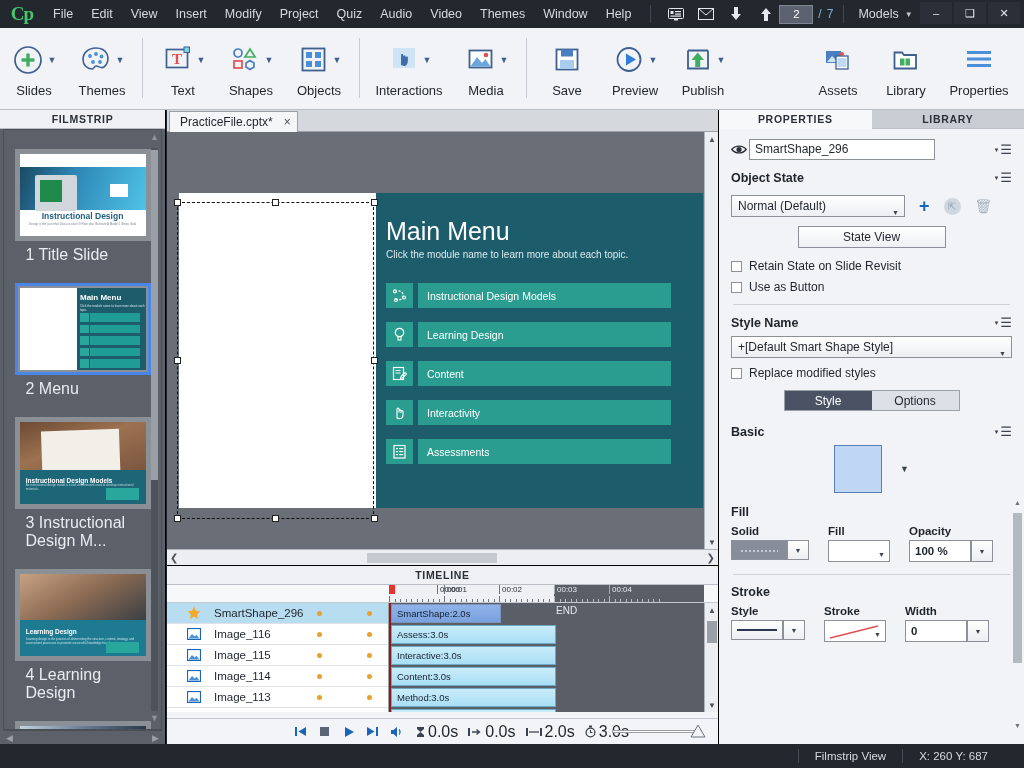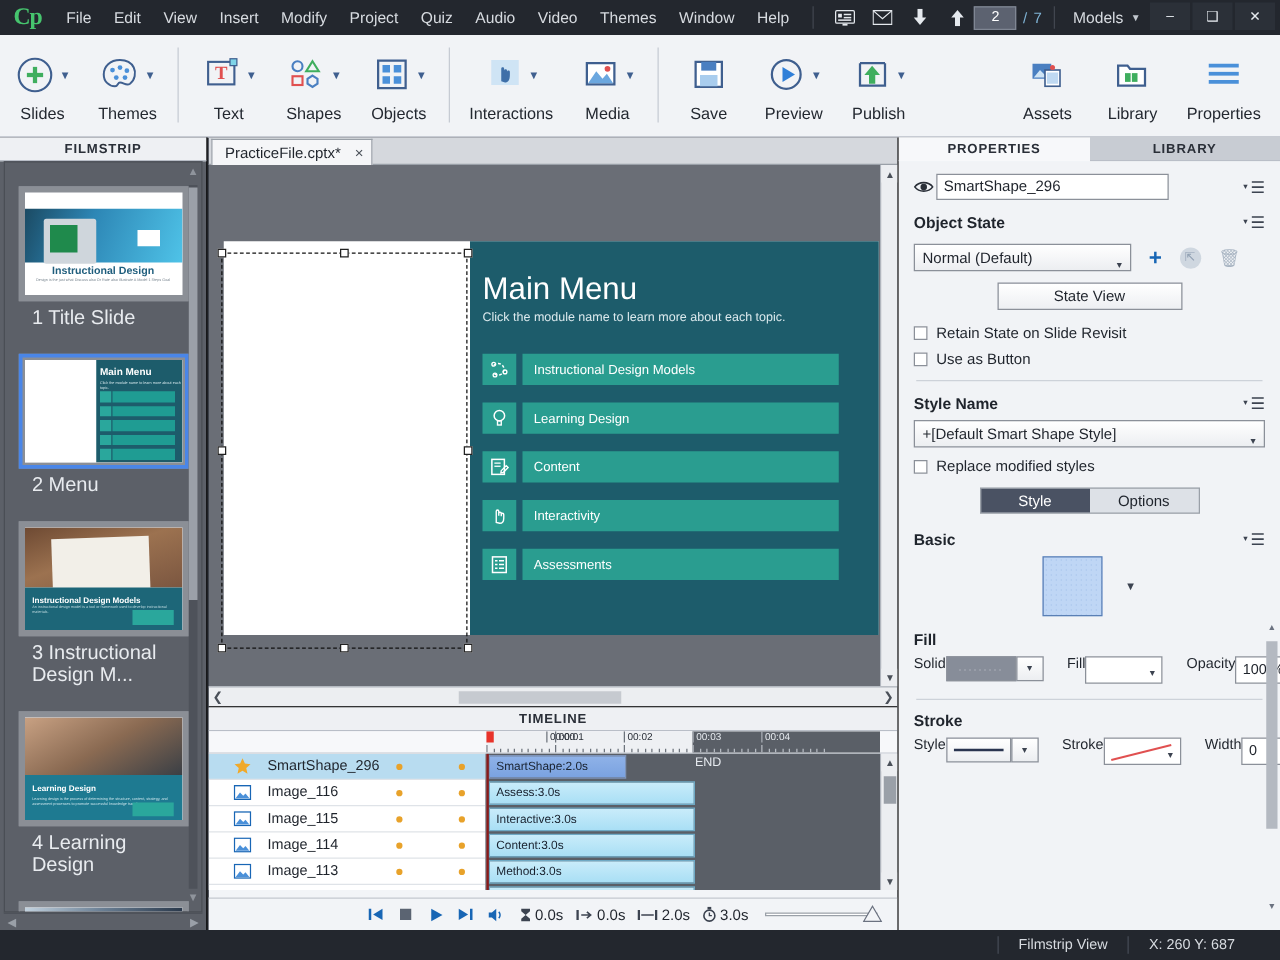--- a/index.html
+++ b/index.html
@@ -217,21 +217,21 @@
   .track.shape { background:linear-gradient(#8fb2e8,#7aa2e0); }
   .track.img { background:linear-gradient(#c9ecfa,#a9dff5); border-color:#6ea9c4; }
   .endlabel { position:absolute; left:167px; color:#e6eaef; font-size:10px; }
   .tl-vscroll { position:absolute; right:0; top:37px; width:14px; bottom:32px; background:#eceef1;
      border-left:1px solid #b0b5bd; }
   .tl-vthumb { position:absolute; left:2px; top:18px; width:10px; height:22px; background:#9aa0a8; }
   .tl-foot { position:absolute; left:0; bottom:0; width:551px; height:26px; background:#f2f4f7;
      border-top:1px solid #c3c8d0; display:flex; align-items:center; }
   .tp-btn { width:19px; height:19px; display:flex; align-items:center; justify-content:center;
      color:#1866b5; font-size:11px; }
-  .tm-stat { display:flex; align-items:center; gap:3px; font-size:12px; color:#1f242c; margin-right:10px; }
+  .tm-stat { display:flex; align-items:center; gap:3px; font-size:16px; color:#1f242c; margin-right:10px; }
   .zoom-slider { position:absolute; right:16px; top:8px; width:90px; height:9px; }
   .zs-track { position:absolute; left:0; top:3px; width:90px; height:3px; background:#fff; border:1px solid #9aa0a8; }
 
   
   .props { position:absolute; left:718px; top:110px; width:306px; height:634px;
      background:#f1f3f6; border-left:1px solid #000; }
   .props-tabs { display:flex; height:19px; }
   .ptab { flex:1; text-align:center; line-height:19px; font-size:10.5px; font-weight:bold;
      letter-spacing:.7px; color:#2a2f38; background:#eef0f3; border-bottom:1px solid #b9bec7; }
   .ptab.active { background:#f7f8fa; border-bottom:1px solid #f7f8fa; }
@@ -258,21 +258,21 @@
   .cbox { width:11px; height:11px; border:1px solid #8b9099; background:#fff; }
   .p-divider { height:1px; background:#cdd2d9; margin:10px 2px 10px 2px; }
   .seg { display:flex; border:1px solid #9aa0a8; background:#dde1e7; width:176px; height:21px; }
   .seg div { flex:1; text-align:center; line-height:20px; font-size:12px; color:#1f242c; }
   .seg .on { background:#4a5263; color:#fff; }
   .swatch-box { width:48px; height:48px; background:#bfd6f5; border:1px solid #5a7fb5; }
   .swatch-dots { width:100%; height:100%;
      background-image:radial-gradient(#9dbce8 0.6px, transparent 0.7px);
      background-size:4px 4px; }
   .f-lab { font-size:11.5px; color:#1f242c; margin-bottom:3px; }
-  .f-col { display:flex; flex-direction:row; }
+  .f-col { display:flex; flex-direction:column;font-weight:bold; }
   .solid-sw { width:56px; height:20px; background:#878d99; border:1px solid #8b9099;
      display:flex; align-items:center; justify-content:center; }
   .solid-dots { width:70%; height:3px;
      background-image:radial-gradient(#c9ced6 0.7px, transparent 0.8px); background-size:4px 4px; }
   .drop-small { width:22px; height:20px; border:1px solid #8b9099; background:linear-gradient(#fff,#eceef1);
      display:flex; align-items:center; justify-content:center; font-size:7px; color:#3c4350; }
   .white-drop { width:62px; height:22px; border:1px solid #8b9099; background:#fff; position:relative; }
   .white-drop .ar { position:absolute; right:4px; bottom:3px; font-size:7px; color:#3c4350; }
   .opac-box { width:62px; height:22px; border:1px solid #8b9099; background:#fff; font-size:11.5px;
      line-height:20px; padding-left:5px; color:#1f242c; }

